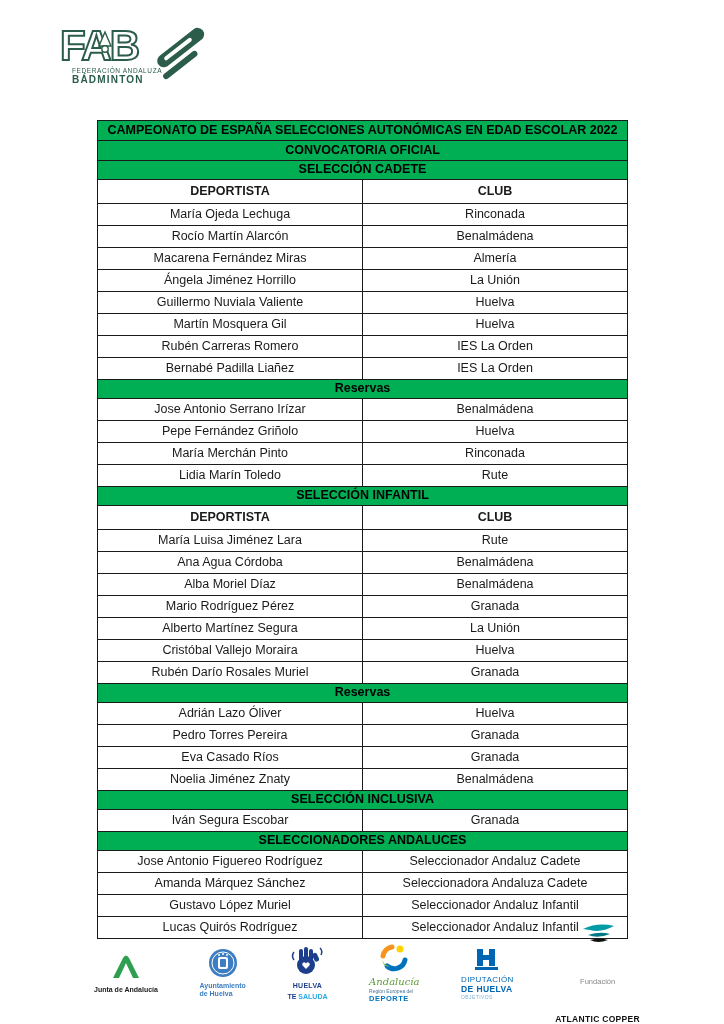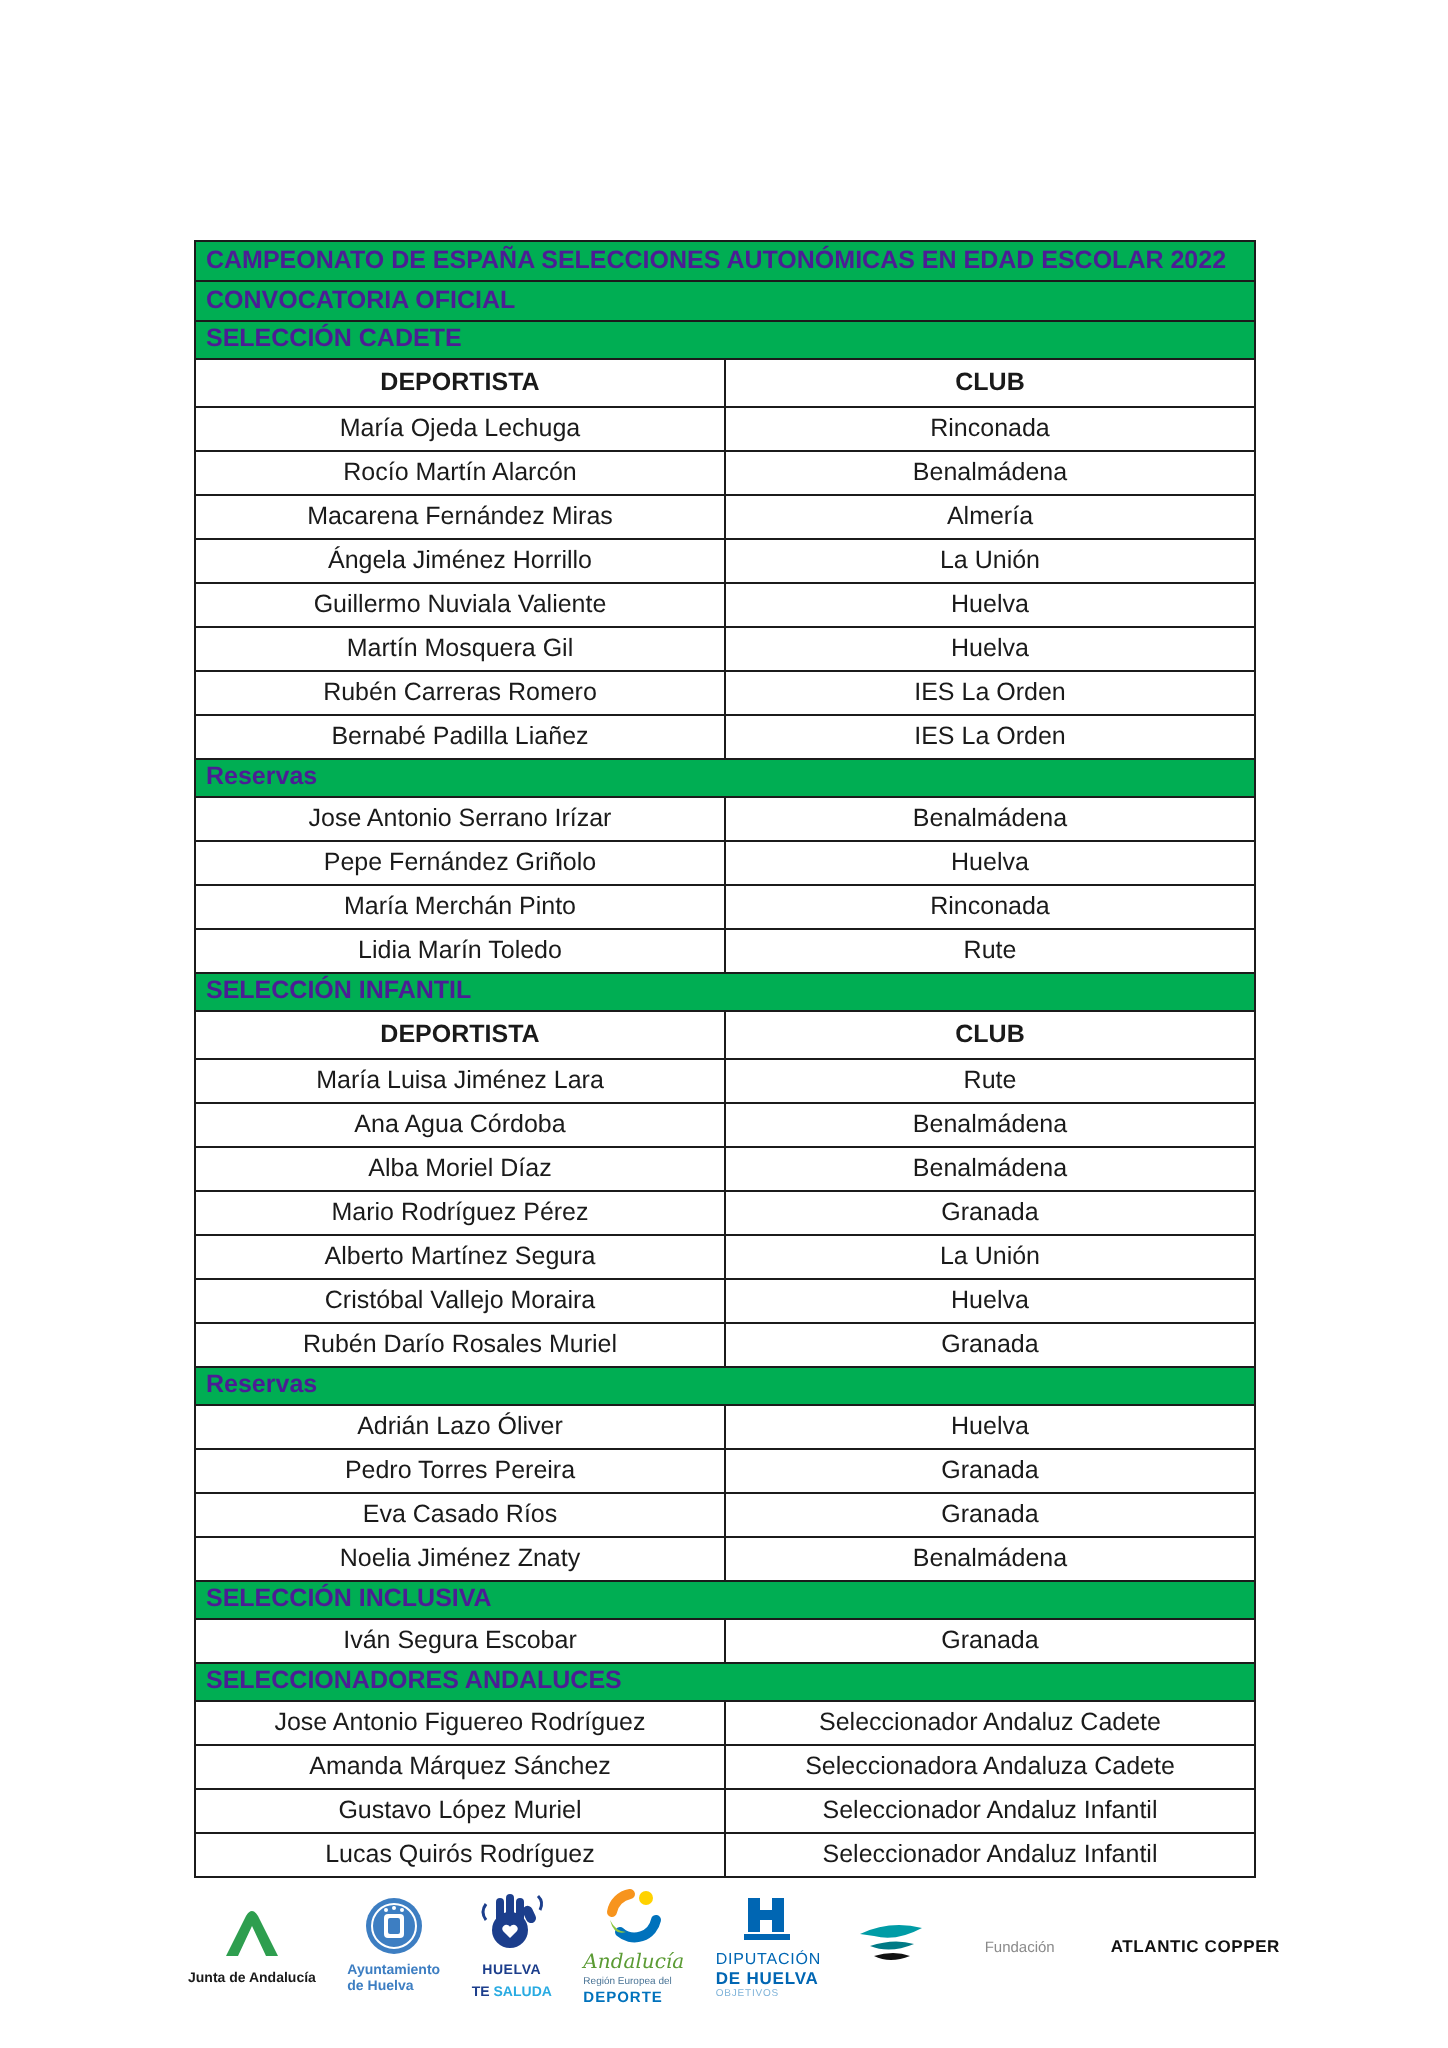--- a/index.html
+++ b/index.html
@@ -5,21 +5,21 @@
   html,body{margin:0;padding:0;background:#ffffff;}
   body{width:724px;height:1024px;position:relative;font-family:"Liberation Sans",sans-serif;color:#1a1a1a;overflow:hidden;}
   .page{position:absolute;inset:0;background:#fff;}
 
   
   .fab-logo{position:absolute;left:58px;top:20px;width:160px;height:70px;}
 
   
   table.main{position:absolute;left:97px;top:120px;width:531px;border-collapse:collapse;table-layout:fixed;}
   table.main td{border:1px solid #1b1b1b;font-size:12.5px;line-height:1.25;padding:1px 5px;vertical-align:middle;}
-  td.green{background:var(--green,#00AE53);text-align:left;font-weight:bold;color:#4c1d95;}
+  td.green{background:var(--green,#00AE53);text-align:center;font-weight:bold;color:#000000;}
   td.title-row{font-size:11.5px;height:17px;}
   td.section-row{font-size:11.5px;height:16px;}
   td.colhead{font-weight:bold;text-align:center;font-size:12.5px;height:21px;}
   td.name{text-align:center;height:19px;}
   td.club{text-align:center;height:19px;}
 
   
   .footer{position:absolute;left:94px;top:936px;width:546px;height:74px;display:flex;justify-content:space-between;align-items:center;}
   .sponsor{display:flex;align-items:center;gap:4px;flex-direction:column;}
   .sponsor .coll{display:flex;flex-direction:column;align-items:flex-start;}
@@ -36,20 +36,38 @@
   .dip-l2{font-size:8.5px;font-weight:bold;color:#0066B3;letter-spacing:.4px;line-height:1.1;}
   .dip-l3{font-size:5px;color:#7FB3D9;letter-spacing:.4px;}
   .atl-l1{font-size:7.5px;color:#8a8a8a;margin-top:1px;}
   .atl-l2{font-size:8.5px;font-weight:bold;color:#111;letter-spacing:.3px;white-space:nowrap;}
 </style>
 </head>
 <body>
 
 <div class="page">
 
+  <div class="fab-logo">
+    <svg width="160" height="70" viewBox="0 0 160 70">
+      <text x="2" y="40" font-family="Liberation Sans, sans-serif" font-size="42" font-weight="bold" fill="#ffffff" stroke="#2B5D4A" stroke-width="2" letter-spacing="-2">FAB</text>
+
+      <g stroke="#2B5D4A" stroke-width="1.4" fill="#ffffff">
+        <path d="M47 12 L53 26 L41 26 Z"></path>
+        <circle cx="47" cy="29" r="3.2"></circle>
+      </g>
+
+      <g transform="rotate(-38 122 30)">
+        <rect x="96" y="22" width="56" height="13" rx="6.5" fill="#2B5D4A"></rect>
+        <rect x="104" y="26" width="34" height="4" rx="2" fill="#ffffff"></rect>
+        <rect x="92" y="39" width="42" height="6" rx="3" fill="#2B5D4A"></rect>
+      </g>
+      <text x="14" y="53" font-family="Liberation Sans, sans-serif" font-size="6.5" fill="#2B5D4A" letter-spacing="0.6">FEDERACIÓN ANDALUZA</text>
+      <text x="14" y="63" font-family="Liberation Sans, sans-serif" font-size="10" font-weight="bold" fill="#2B5D4A" letter-spacing="1.2">BÁDMINTON</text>
+    </svg>
+  </div>
 
   <table class="main">
     <tbody id="table-body">
         <tr>
           <td class="green title-row" colspan="2">CAMPEONATO DE ESPAÑA SELECCIONES AUTONÓMICAS EN EDAD ESCOLAR 2022</td>
         </tr>
         <tr>
           <td class="green title-row" colspan="2">CONVOCATORIA OFICIAL</td>
         </tr>
         <tr>
@@ -258,21 +276,21 @@
           <rect x="1" y="21" width="23" height="3"></rect>
         </g>
       </svg>
       <div class="coll">
         <span class="dip-l1">DIPUTACIÓN</span>
         <span class="dip-l2">DE HUELVA</span>
         <span class="dip-l3">OBJETIVOS</span>
       </div>
     </div>
 
-    <div class="sponsor col" style="flex-direction:row;gap:28px;">
+    <div class="sponsor col" style="flex-direction:column;gap:28px;">
       <svg width="38" height="26" viewBox="0 0 38 26">
         <path d="M4 7 Q19 0 35 4 Q22 11 11 8 Z" fill="#009CA6"></path>
         <path d="M9 13 Q21 9 31 12 Q19 17 9 13 Z" fill="#007A86"></path>
         <path d="M11 18 Q21 15 29 18 Q19 22 11 18 Z" fill="#111111"></path>
       </svg>
       <div class="atl-l1">Fundación</div>
       <div class="atl-l2">ATLANTIC COPPER</div>
     </div>
 
   </div>

